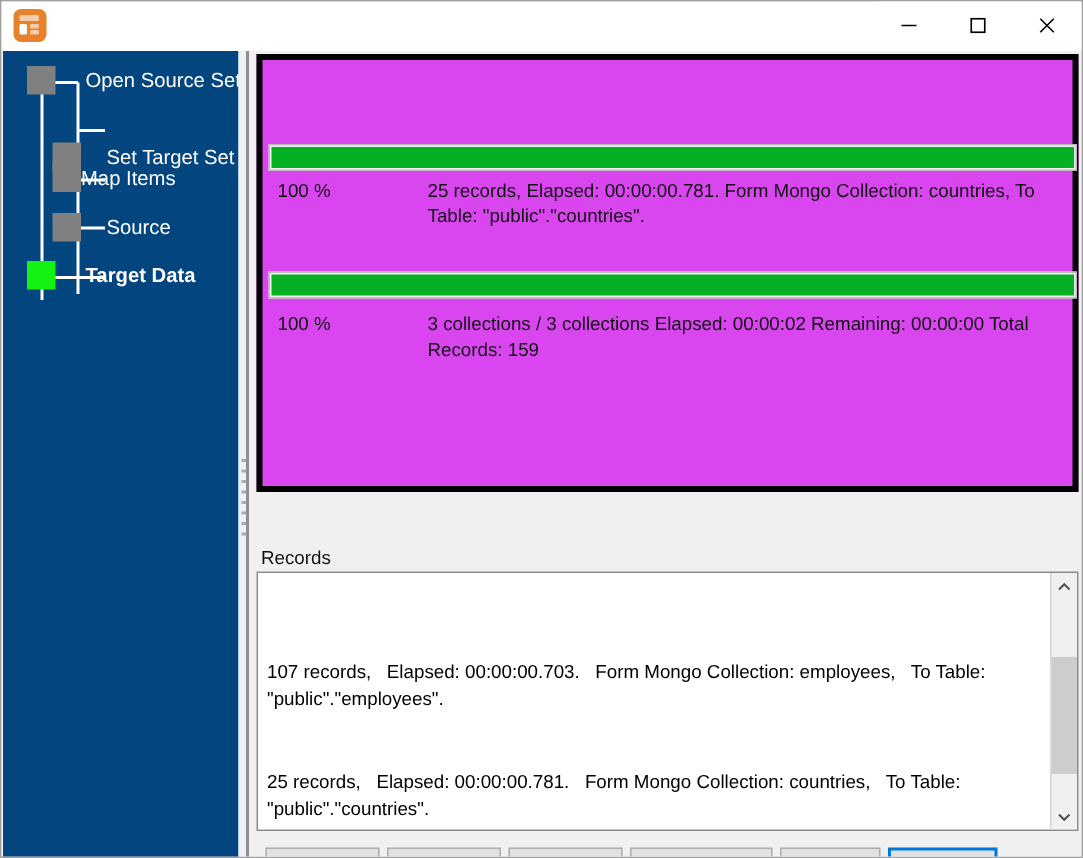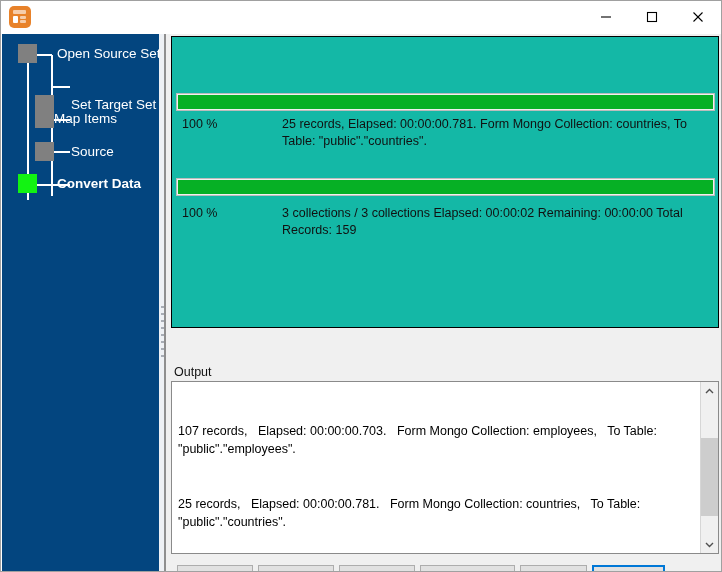--- a/index.html
+++ b/index.html
@@ -179,22 +179,22 @@
     width: 555px;
     height: 538px;
     background: #f0f0f0;
   }
 
   .progress-area {
     position: absolute;
     left: 5px; top: 2px;
     width: 548px;
     height: 292px;
-    background: #14b8a6;
-    border: 1px solid #000000;
+    background: #d946ef;
+    border: 4px solid #000000;
     box-sizing: border-box;
   }
 
   .pbar {
     position: absolute;
     left: 4px;
     width: 539px;
     height: 18px;
     background: #f0f0f0;
     border: 1px solid #bcbcbc;
@@ -232,21 +232,21 @@
     left: 5px; top: 347px;
     width: 548px;
     height: 173px;
     background: #ffffff;
     border: 1px solid #8a8a8a;
     box-sizing: border-box;
     overflow: hidden;
   }
   .output-inner {
     position: absolute;
-    left: 1px; top: 1px;
+    left: 1px; top: 18px;
     width: 525px;
     height: 169px;
     padding: 2px 0 0 5px;
     box-sizing: border-box;
     font-size: 12.5px;
     color: #000000;
     line-height: 18.3px;
     white-space: pre-wrap;
     overflow: hidden;
   }
@@ -368,21 +368,21 @@
         <span class="node-label" style="margin-left:0;">Map Items</span>
       </div>
 
       <div class="node" style="left:33px; top:108px;">
         <span class="node-box"></span>
         <span class="node-label" style="margin-left:17px;">Source</span>
       </div>
 
       <div class="node" style="left:16px; top:140px;">
         <span class="node-box active"></span>
-        <span class="node-label bold" style="margin-left:20px;">Convert Data</span>
+        <span class="node-label bold" style="margin-left:20px;">Target Data</span>
       </div>
     </div>
   </div>
 
   <div class="splitter">
     <div class="grip">
       <i></i>
         <i></i>
         <i></i>
         <i></i>
@@ -408,21 +408,21 @@
 
       <div class="pbar" style="top:141px;">
         <div class="fill" style="width:100%;"></div>
       </div>
       <div class="pinfo" style="left:10px; top:168px; width:530px;">
         <span class="pct">100 %</span>
         <span class="ptext">3 collections / 3 collections   Elapsed: 00:00:02   Remaining: 00:00:00   Total Records: 159</span>
       </div>
     </div>
 
-    <div class="output-label">Output</div>
+    <div class="output-label">Records</div>
     <div class="output-box">
       <div class="output-inner">
         <span class="ln">107 records,   Elapsed: 00:00:00.703.   Form Mongo Collection: employees,   To Table: "public"."employees".</span>
         <span class="ln">25 records,   Elapsed: 00:00:00.781.   Form Mongo Collection: countries,   To Table: "public"."countries".</span>
         
         
         
         
         
         

